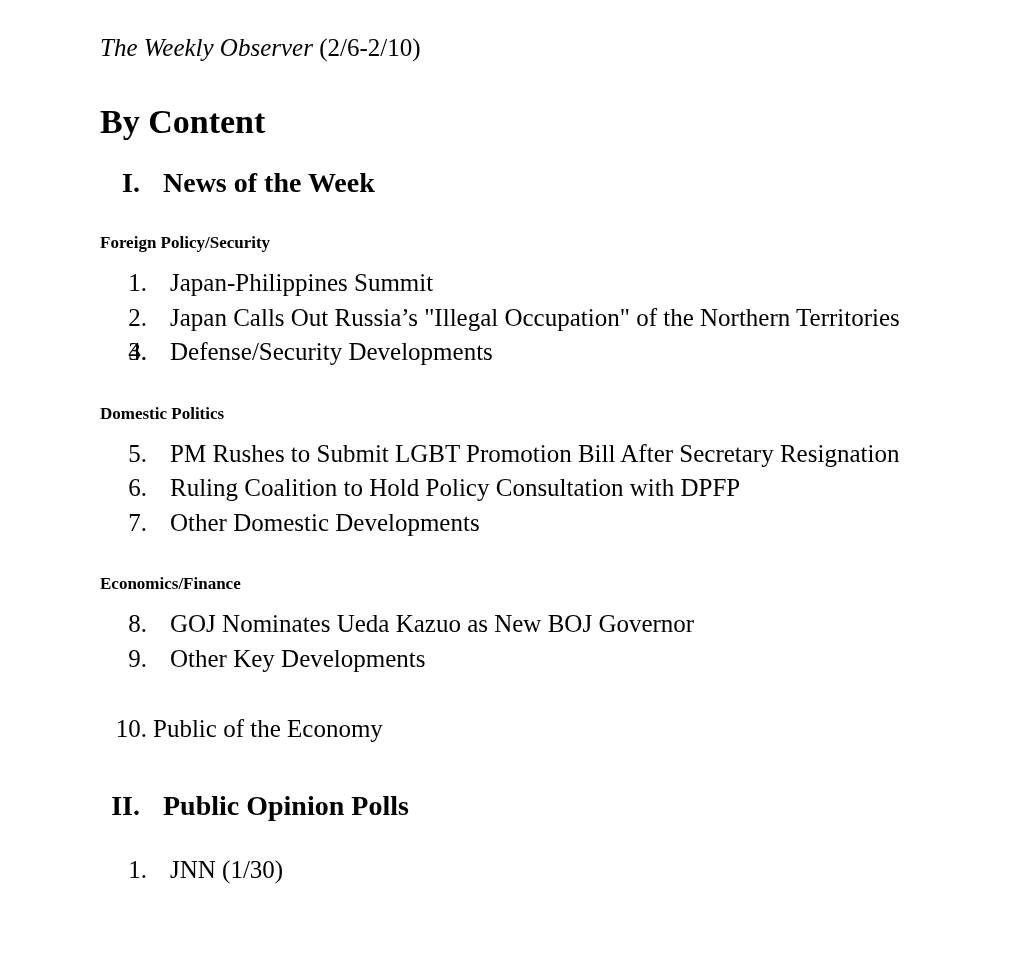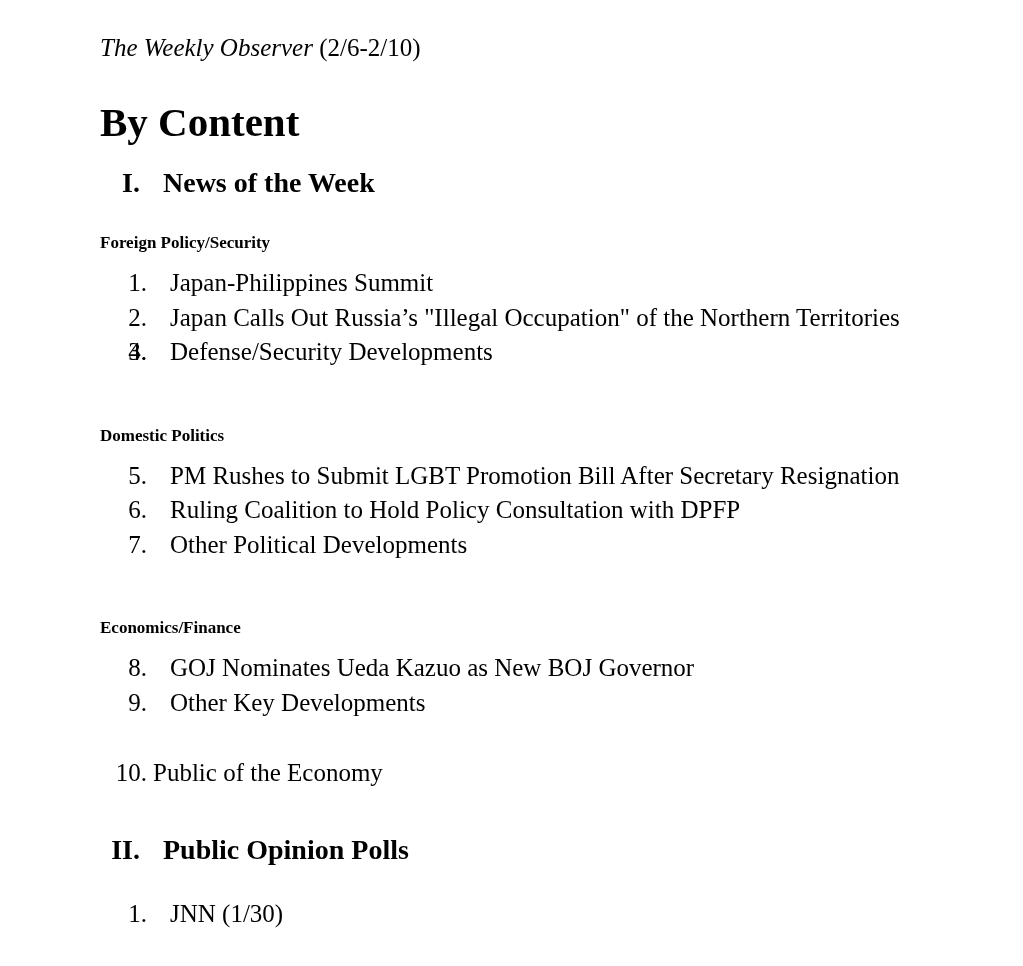--- a/index.html
+++ b/index.html
@@ -18,21 +18,21 @@
     font-family: Liberation Serif, serif;
   }
   .title-line {
     font-size: 25px;
     line-height: 30px;
     white-space: nowrap;
   }
   .title-line .italic { font-style: italic; }
   .by-content {
     margin-top: 40px;
-    font-size: 41px;
+    font-size: 34px;
     font-weight: bold;
     line-height: 38px;
   }
   .outline-heading {
     position: relative;
     padding-left: 63px;
     font-size: 28px;
     font-weight: bold;
     line-height: 34px;
   }
@@ -44,21 +44,21 @@
     text-align: right;
   }
   .outline-heading.first { margin-top: 25px; }
   .outline-heading.second { margin-top: 42px; }
   .section-header {
     font-size: 17px;
     font-weight: bold;
     line-height: 31px;
   }
   .section-header.first { margin-top: 27px; }
-  .section-header.later { margin-top: 50px; }
+  .section-header.later { margin-top: 28px; }
   .toc-list { margin-top: 8px; }
   .toc-item {
     position: relative;
     padding-left: 70px;
     font-size: 25px;
     line-height: 34.5px;
     white-space: nowrap;
   }
   .toc-item .toc-num {
     position: absolute;
@@ -110,21 +110,21 @@
     <div class="toc-item">
       <span class="toc-num">5.</span>
       <span class="toc-text">PM Rushes to Submit LGBT Promotion Bill After Secretary Resignation</span>
     </div>
     <div class="toc-item">
       <span class="toc-num">6.</span>
       <span class="toc-text">Ruling Coalition to Hold Policy Consultation with DPFP</span>
     </div>
     <div class="toc-item">
       <span class="toc-num">7.</span>
-      <span class="toc-text">Other Political Developments</span>
+      <span class="toc-text">Other Domestic Developments</span>
     </div>
   </div>
 
   <div class="section-header later">Economics/Finance</div>
   <div class="toc-list">
     <div class="toc-item">
       <span class="toc-num">8.</span>
       <span class="toc-text">GOJ Nominates Ueda Kazuo as New BOJ Governor</span>
     </div>
     <div class="toc-item">

